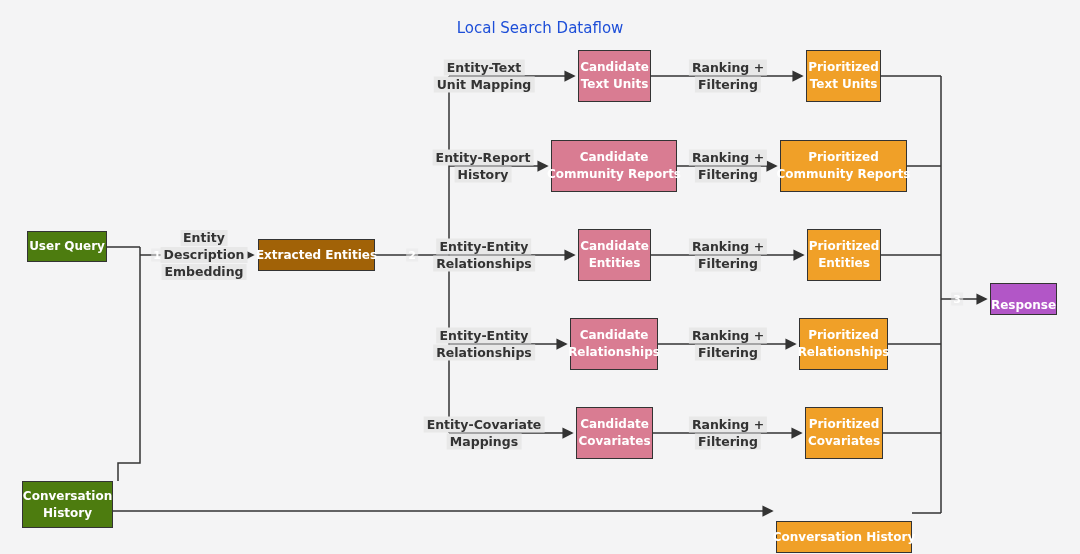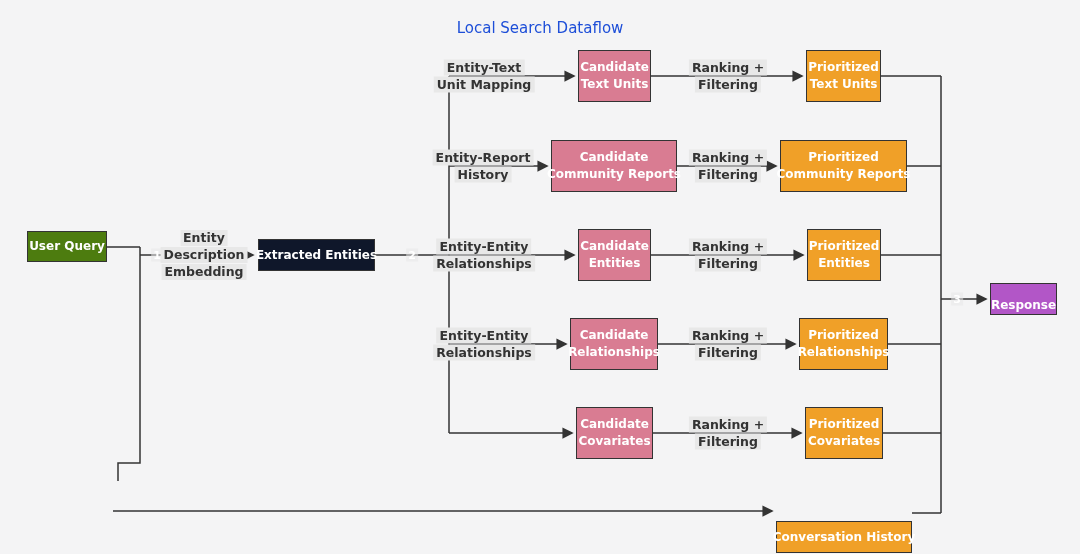--- a/index.html
+++ b/index.html
@@ -2,21 +2,21 @@
 <html><head>
 <meta charset="utf-8">
 <style>
   html,body{margin:0;padding:0;background:#F4F4F5;font-family:"DejaVu Sans","Liberation Sans",sans-serif;}
   .canvas{position:relative;width:1080px;height:554px;background:#F4F4F5;overflow:hidden;}
   .edges{position:absolute;left:0;top:0;width:1080px;height:554px;}
   .title{position:absolute;top:19px;left:0;width:100%;text-align:center;font-size:15px;color:#1d4ed8;}
   .node{position:absolute;box-sizing:border-box;border:1.6px solid #333;display:flex;flex-direction:column;align-items:center;justify-content:center;color:#fff;font-weight:bold;font-size:12px;line-height:17px;text-align:center;}
   .node span{white-space:nowrap;}
   .cyan{background:#4d7c0f;}
-  .green{background:#0f172a;}
+  .green{background:#a16207;}
   .pink{background:#D97C92;}
   .orange{background:#F0A028;}
   .purple{background:#B256C7;justify-content:flex-end;}
   .edge-label{position:absolute;transform:translate(-50%,-50%);display:flex;flex-direction:column;align-items:center;gap:1px;font-size:12.5px;font-weight:bold;color:#333;text-align:center;}
   .edge-label span{background:#E8E8E8;padding:0 3px;white-space:nowrap;line-height:16px;}
   .edge-marker{position:absolute;transform:translate(-50%,-50%);font-size:11px;font-weight:bold;color:#fff;background:rgba(232,232,232,.55);line-height:13px;padding:0 2px;}
 </style>
 </head>
 <body>
 
@@ -53,20 +53,24 @@
       <path d="M941,299 H986" marker-end="url(#arrow)"></path>
       <path d="M113,511 H772" marker-end="url(#arrow)"></path>
       <path d="M912,513 H941"></path>
     </g>
   </svg>
 
   <div class="title">Local Search Dataflow</div>
 
   <div class="node cyan" style="left:27px;top:231px;width:80px;height:31px;">
     <span>User Query</span>
+  </div>
+  <div class="node cyan" style="left:22px;top:481px;width:91px;height:47px;">
+    <span>Conversation</span>
+    <span>History</span>
   </div>
 
   <div class="node green" style="left:258px;top:239px;width:117px;height:32px;">
     <span>Extracted Entities</span>
   </div>
 
   <div class="edge-label" style="left:204px;top:255px;">
     <span>Entity</span>
     <span>Description</span>
     <span>Embedding</span>
@@ -133,20 +137,24 @@
   </div>
   <div class="edge-label" style="left:728px;top:344px;">
     <span>Ranking +</span>
     <span>Filtering</span>
   </div>
   <div class="node orange" style="left:799px;top:318px;width:89px;height:52px;">
     <span>Prioritized</span>
     <span>Relationships</span>
   </div>
 
+  <div class="edge-label" style="left:484px;top:433px;">
+    <span>Entity-Covariate</span>
+    <span>Mappings</span>
+  </div>
   <div class="node pink" style="left:576px;top:407px;width:77px;height:52px;">
     <span>Candidate</span>
     <span>Covariates</span>
   </div>
   <div class="edge-label" style="left:728px;top:433px;">
     <span>Ranking +</span>
     <span>Filtering</span>
   </div>
   <div class="node orange" style="left:805px;top:407px;width:78px;height:52px;">
     <span>Prioritized</span>

